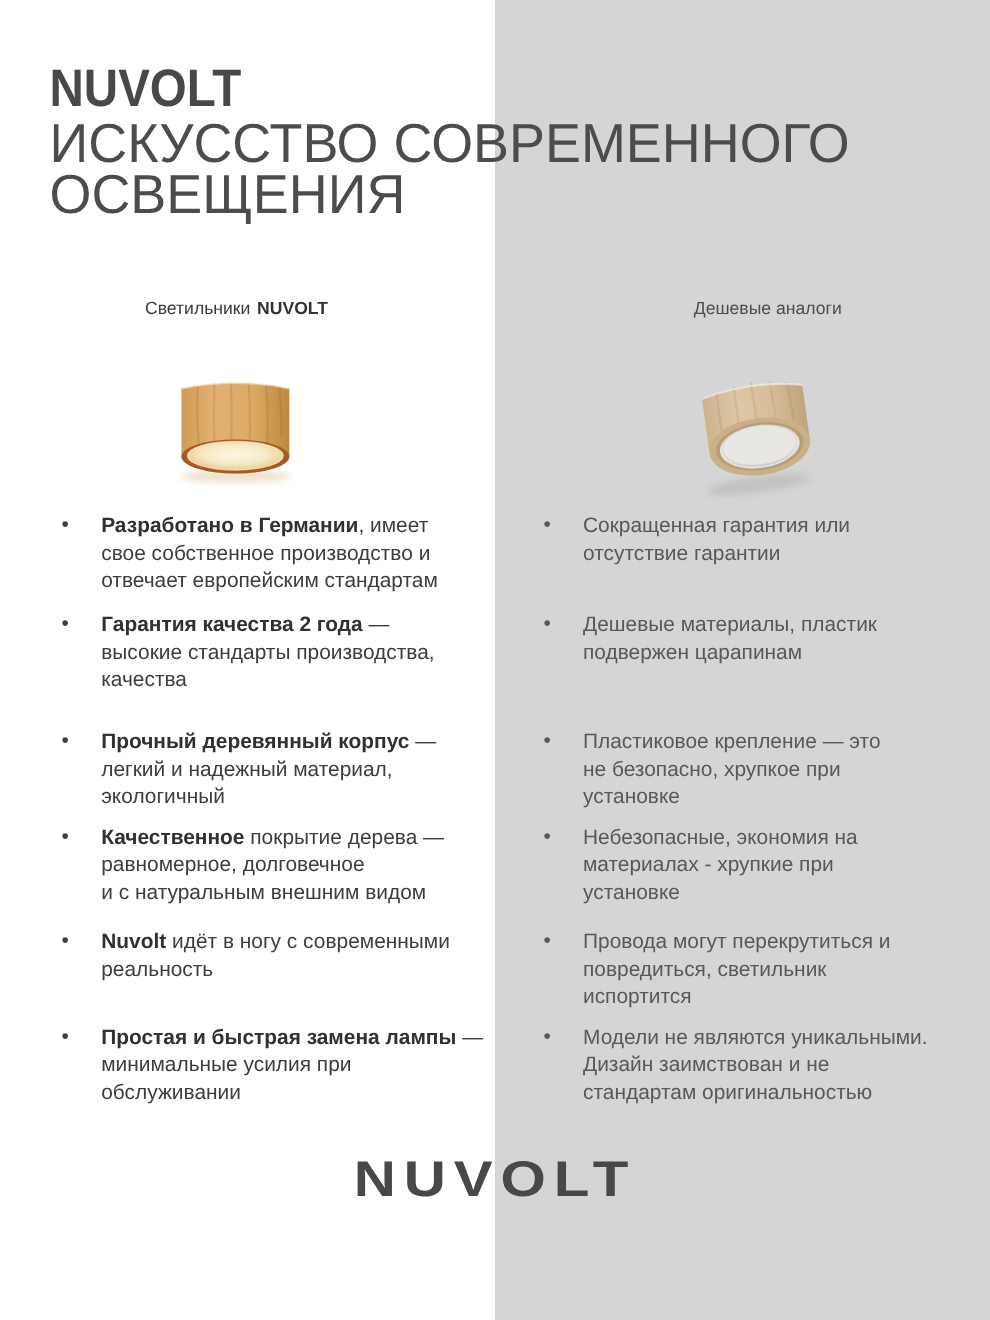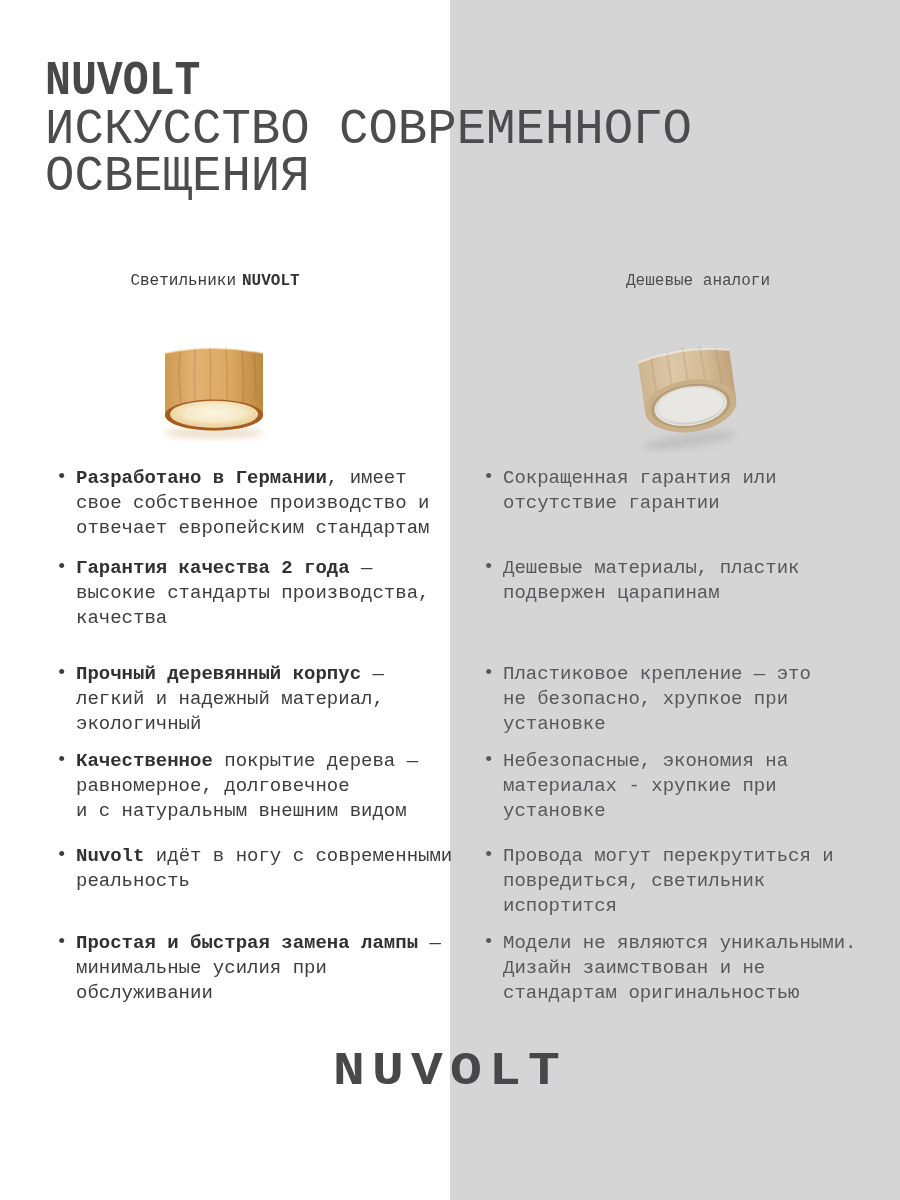--- a/index.html
+++ b/index.html
@@ -5,21 +5,21 @@
   html,body { margin:0; padding:0; }
   body {
     width:900px; height:1200px; position:relative; overflow:hidden;
     background:#ffffff;
     font-family:"Liberation Sans","DejaVu Sans",sans-serif;
   }
   .gray-panel {
     position:absolute; left:450px; top:0; width:450px; height:1200px;
     background:#d5d5d5; z-index:0;
   }
-  .content { position:absolute; inset:0; z-index:1;font-family:Liberation Mono, monospace; }
+  .content { position:absolute; inset:0; z-index:1; }
 
   
   .brand-header { position:absolute; left:45px; top:56px; }
   .brand-name {
     font-size:48px; font-weight:700; color:#48484b; line-height:50px;
     transform:scaleX(0.9); transform-origin:left top; letter-spacing:0px;
     white-space:nowrap;
   }
   .tagline {
     font-size:50px; font-weight:400; color:#4c4c4e; line-height:46px;
@@ -38,27 +38,27 @@
   .lamp.left  { left:150px; top:336px; }
   .lamp.right { left:631px; top:332px; }
 
   
   ul.benefits {
     position:absolute; top:466px; margin:0; padding:0; list-style:none;
     display:grid; grid-template-rows:90px 106px 87px 95px 87px auto;
     font-size:19px; line-height:25px;
   }
   ul.left-list  { left:55px;  width:390px; color:#3d3d3f; }
-  ul.right-list { left:482px; width:385px; color:#58585a; }
+  ul.right-list { left:493px; width:385px; color:#58585a; }
   ul.benefits li { position:relative; padding-left:21px; margin:0; }
   ul.benefits li::before {
     content:"\2022"; position:absolute; left:1px; top:-1px; font-size:19px;
   }
   .left-list li strong { font-weight:700; color:#313133; }
-  .benefits .line { white-space:nowrap; }
+  .benefits .line { white-space:nowrap;margin-left:16px; }
 
   
   .footer-logo {
     position:absolute; top:1046px; left:0; width:900px; text-align:center;
     font-size:52px; font-weight:700; letter-spacing:7px; color:#48484b;
     transform:scale(1.02,0.88); transform-origin:center top; white-space:nowrap;
   }
 </style>
 </head>
 <body>

